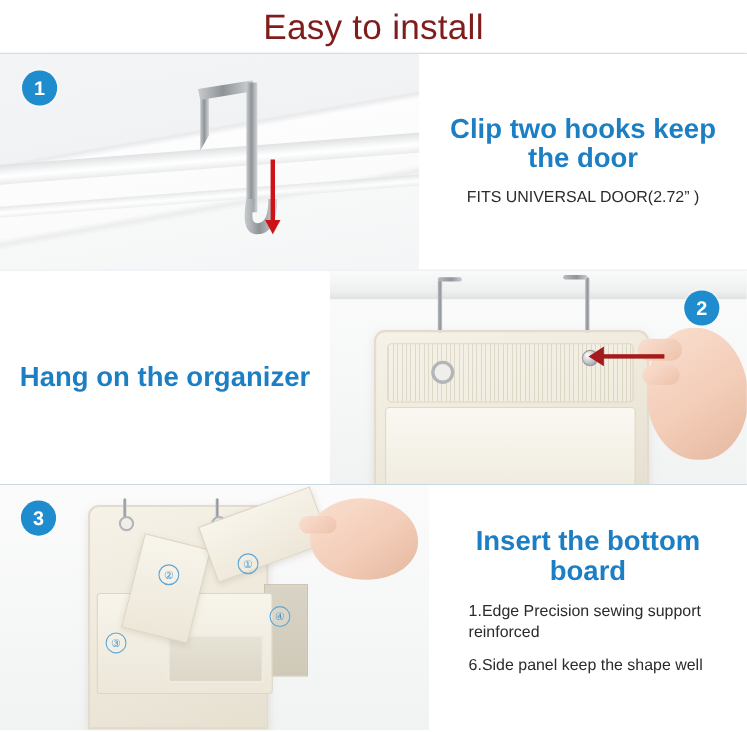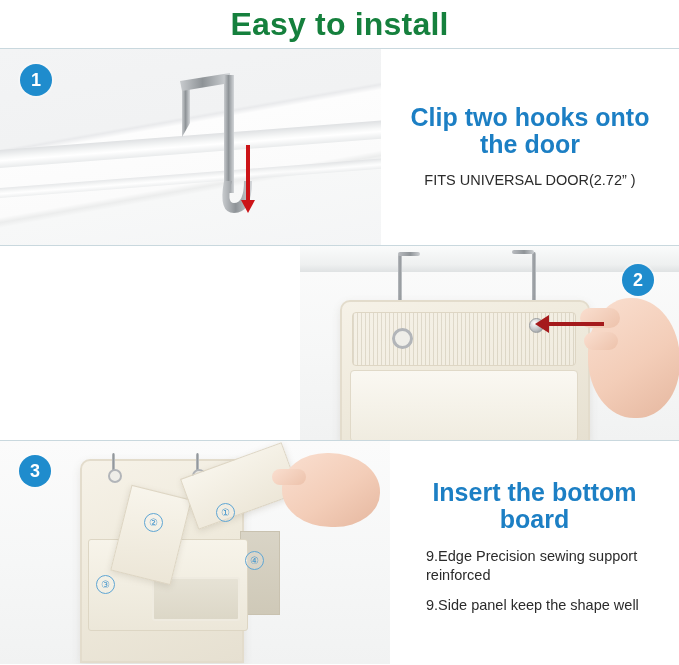--- a/index.html
+++ b/index.html
@@ -18,22 +18,22 @@
   
   .header {
     height: 48px;
     display: flex;
     align-items: center;
     justify-content: center;
     background: #ffffff;
   }
   .header-title {
     font-size: 32px;
-    font-weight: bold;
-    color: #15803d;
+    font-weight: normal;
+    color: #7f1d1d;
     letter-spacing: 0.2px;
     line-height: 1;
   }
 
   .divider {
     height: 1px;
     width: 100%;
     background: #c9d8de;
   }
 
@@ -298,29 +298,30 @@
         <path d="M56 14 L66 14 L66 132 L56 132 Z" fill="url(#mg)"></path>
         <path d="M56 120 Q50 152 66 152 Q84 152 84 120 L76 120 Q76 142 66 142 Q58 142 64 120 Z" fill="url(#mg)"></path>
       </svg>
     </div>
 
     <div class="red-arrow-down"></div>
     <div class="badge badge-1">1</div>
   </div>
 
   <div class="textcol">
-    <div class="step-heading">Clip two hooks onto the door</div>
+    <div class="step-heading">Clip two hooks keep the door</div>
     <div class="step-sub">FITS UNIVERSAL DOOR(2.72” )</div>
   </div>
 </div>
 <div class="divider"></div>
 
 <div class="panel panel-2">
 
   <div class="textcol" style="width:300px;flex:none;">
+    <div class="step-heading">Hang on the organizer</div>
   </div>
 
   <div class="media" style="width:379px;height:194px;">
     <div class="wall"></div>
     <div class="door-top-bar"></div>
 
     <div class="metal-hook" style="left:98px;top:8px;height:78px;"></div>
     <div class="metal-hook" style="left:232px;top:6px;height:56px;"></div>
     <div class="metal-hook" style="left:98px;top:6px;width:22px;height:4px;"></div>
     <div class="metal-hook" style="left:212px;top:4px;width:22px;height:4px;"></div>
@@ -368,17 +369,17 @@
     <div class="marker" style="left:216px;top:62px;">①</div>
     <div class="marker" style="left:96px;top:134px;">③</div>
     <div class="marker" style="left:245px;top:110px;">④</div>
 
     <div class="badge badge-3">3</div>
   </div>
 
   <div class="textcol" style="align-items:center;">
     <div class="step-heading" style="align-self:center;">Insert the bottom board</div>
     <ul class="step-list">
-      <li>9.Edge Precision sewing support reinforced</li>
-      <li>9.Side panel keep the shape well</li>
+      <li>1.Edge Precision sewing support reinforced</li>
+      <li>6.Side panel keep the shape well</li>
     </ul>
   </div>
 </div>
 
 </body></html>

